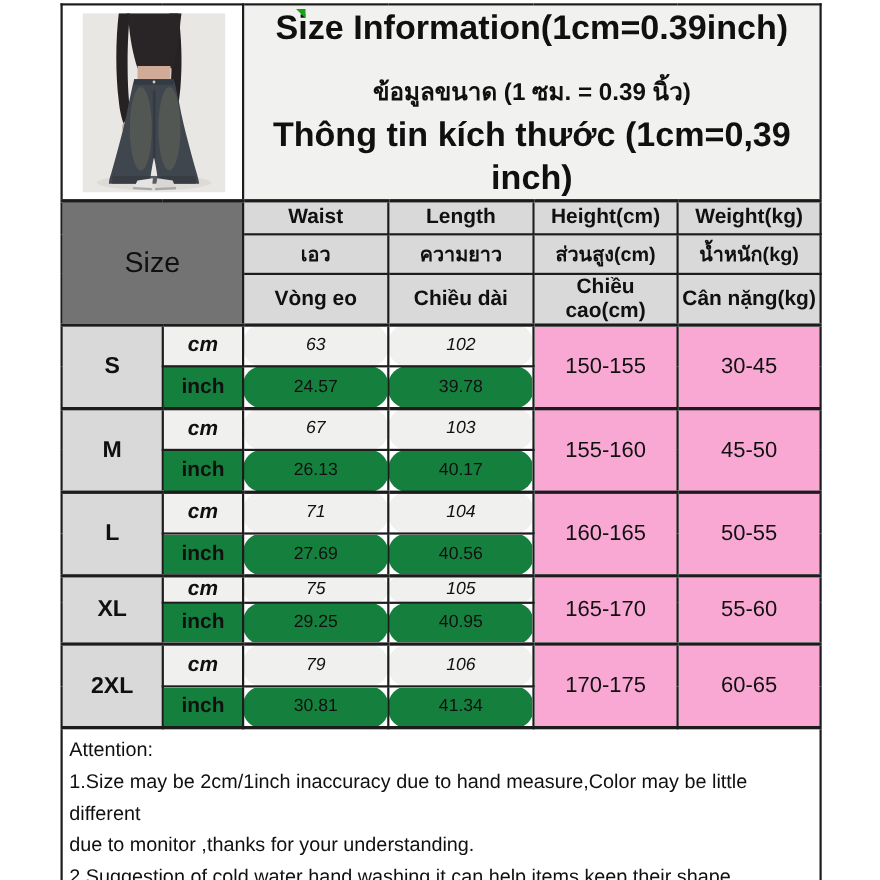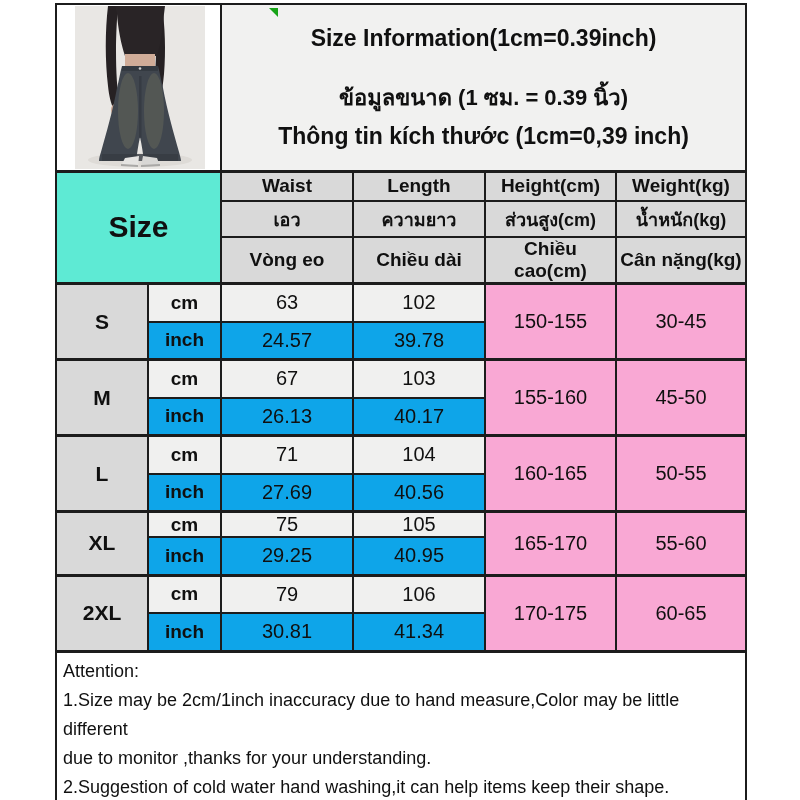--- a/index.html
+++ b/index.html
@@ -12,34 +12,34 @@
   table.size-chart {
     border-collapse:collapse; table-layout:fixed; width:690px;
   }
   td { border:2px solid #1c1c1c; padding:0; text-align:center; vertical-align:middle; overflow:hidden; }
   tr.thick > td { border-top-width:3px; }
 
   
   td.photo-cell { background:#ffffff; }
   td.photo-cell svg { display:block; margin-left:18px; }
   td.title-cell { background:#f1f1f0; }
-  .title-line-en, .title-line-vi { font-size:23px; font-weight:bold; line-height:39px; }
+  .title-line-en, .title-line-vi { font-size:31px; font-weight:bold; line-height:39px; }
   .title-line-th { font-size:22px; font-weight:bold; line-height:39px;margin-top:20px; }
 
   
-  td.size-head { background:#5eead4; font-size:30px; font-weight:bold; }
+  td.size-head { background:#737373; font-size:26px; font-weight:normal; }
   td.col-head { background:#d9d9d9; font-weight:bold; font-size:19px; }
   td.col-head.th-lang { font-size:18px; }
 
   
   td.size-label { background:#d9d9d9; font-weight:bold; font-size:21px; }
   td.unit-cell { font-weight:bold; font-size:19px; }
-  td.val-cell  { font-size:20px; }
-  tr.cm-row td.unit-cell, tr.cm-row td.val-cell { background:#f0f0ef; }
-  tr.inch-row td.unit-cell, tr.inch-row td.val-cell { background:#0ea5e9; }
+  td.val-cell  { font-size:16px;border-radius:17px; }
+  tr.cm-row td.unit-cell, tr.cm-row td.val-cell { background:#f0f0ef;font-style:italic; }
+  tr.inch-row td.unit-cell, tr.inch-row td.val-cell { background:#15803d; }
   td.range-cell { background:#f9a8d4; font-size:20px; }
 
   
   td.attention-cell {
     background:#ffffff; text-align:left; vertical-align:top;
     padding:4px 8px 4px 6px; font-size:18px; line-height:29px;
   }
 
   
   .corner-marker {

